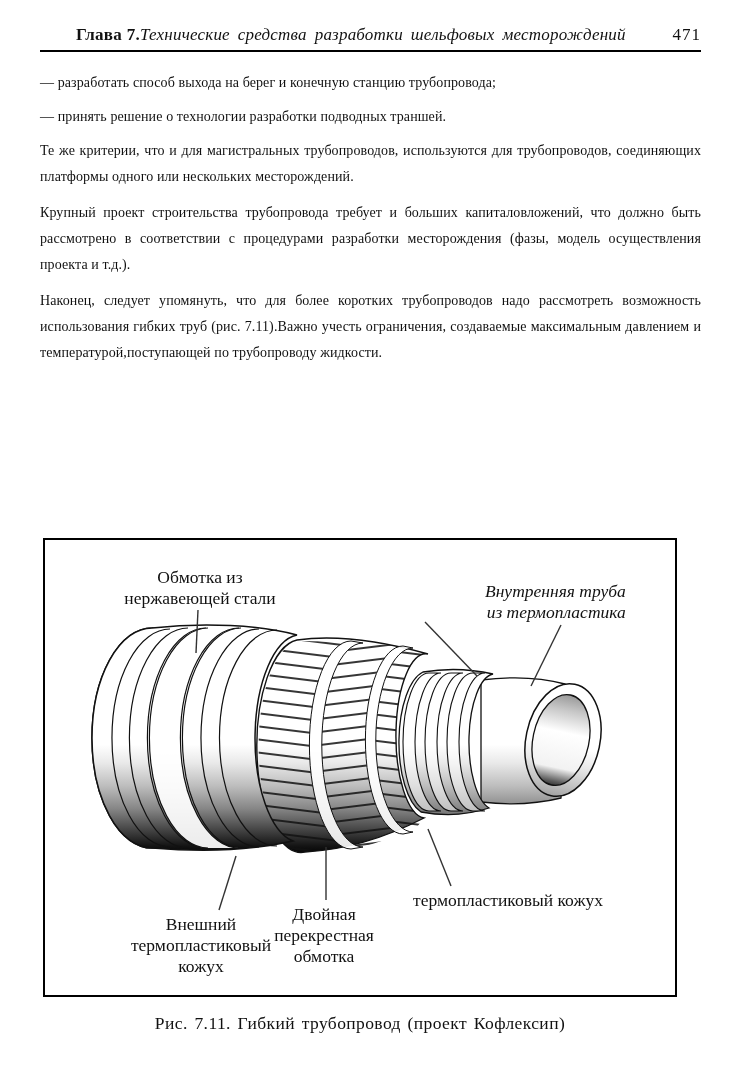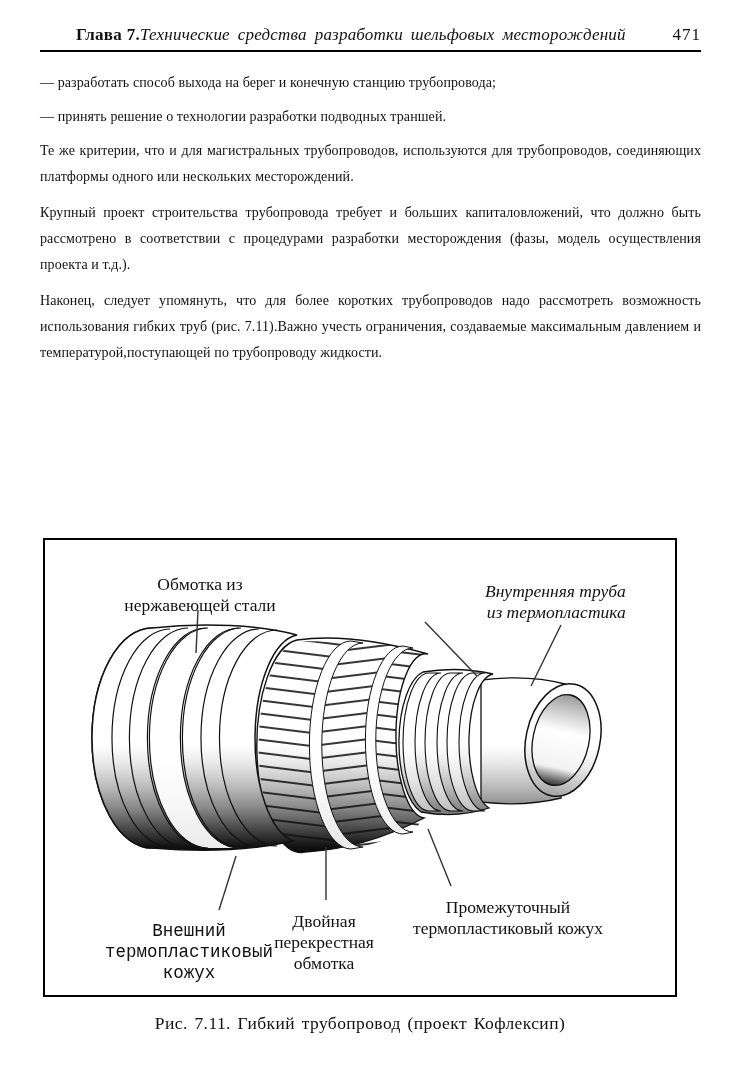--- a/index.html
+++ b/index.html
@@ -72,21 +72,21 @@
   #figure-box svg { position: absolute; left: 0; top: 0; }
 
   .fig-label {
     position: absolute;
     font-size: 17.5px;
     line-height: 21px;
     text-align: center;
     white-space: nowrap;
     color: #111;
   }
-  .fig-label.centered { transform: translateX(-50%); margin-top: 7px; }
+  .fig-label.centered { transform: translateX(-50%); }
   .fig-label.left-aligned { text-align: right; font-style: italic; }
 
   #figure-caption {
     position: absolute;
     left: 43px; top: 1013px;
     width: 634px;
     text-align: center;
     font-size: 17.5px;
     letter-spacing: 0.4px;
     word-spacing: 2px;
@@ -189,31 +189,30 @@
     </svg>
 
     <div class="fig-label centered" style="left:155px; top:27px;">
       <div>Обмотка из</div>
       <div>нержавеющей стали</div>
     </div>
     <div class="fig-label left-aligned" style="left:440px; top:41px;">
       <div>Внутренняя труба</div>
       <div>из термопластика</div>
     </div>
-    <div class="fig-label centered" style="left:144px; top:374px;font-family:Liberation Mono, monospace;">
+    <div class="fig-label centered" style="left:156px; top:374px;">
       <div>Внешний</div>
       <div>термопластиковый</div>
       <div>кожух</div>
     </div>
     <div class="fig-label centered" style="left:279px; top:364px;">
       <div>Двойная</div>
       <div>перекрестная</div>
       <div>обмотка</div>
     </div>
     <div class="fig-label centered" style="left:463px; top:350px;">
-      <div>Промежуточный</div>
       <div>термопластиковый кожух</div>
     </div>
   </div>
 
   <div id="figure-caption">Рис. 7.11. Гибкий трубопровод (проект Кофлексип)</div>
 
 </div>
 
 </body></html>

